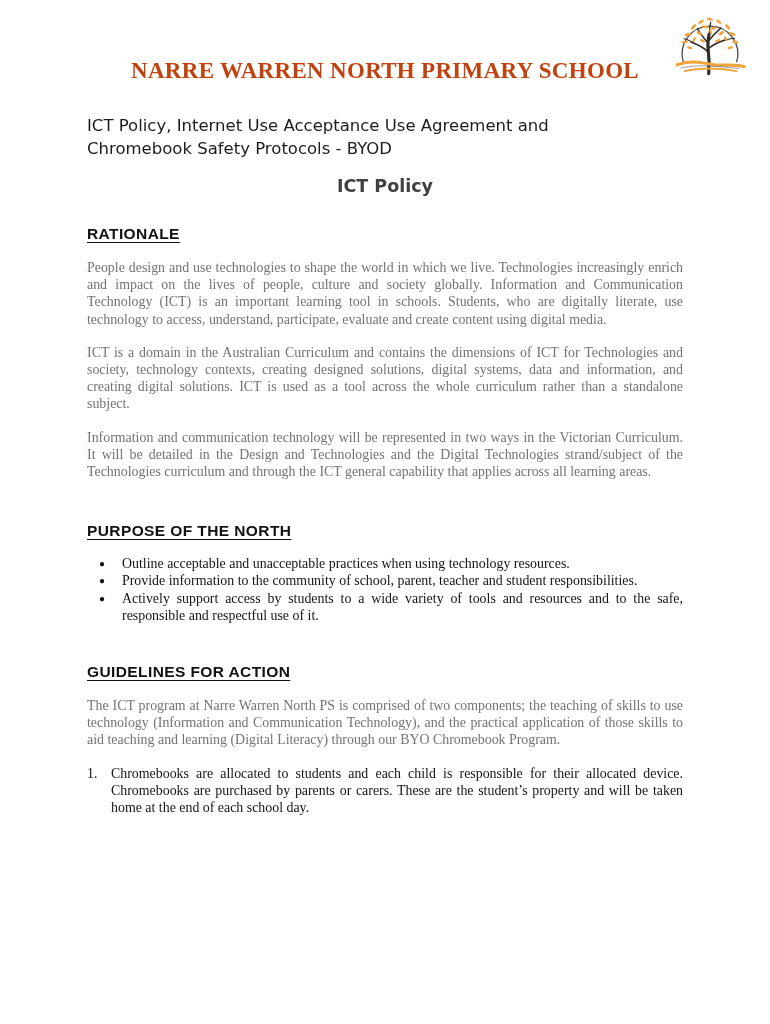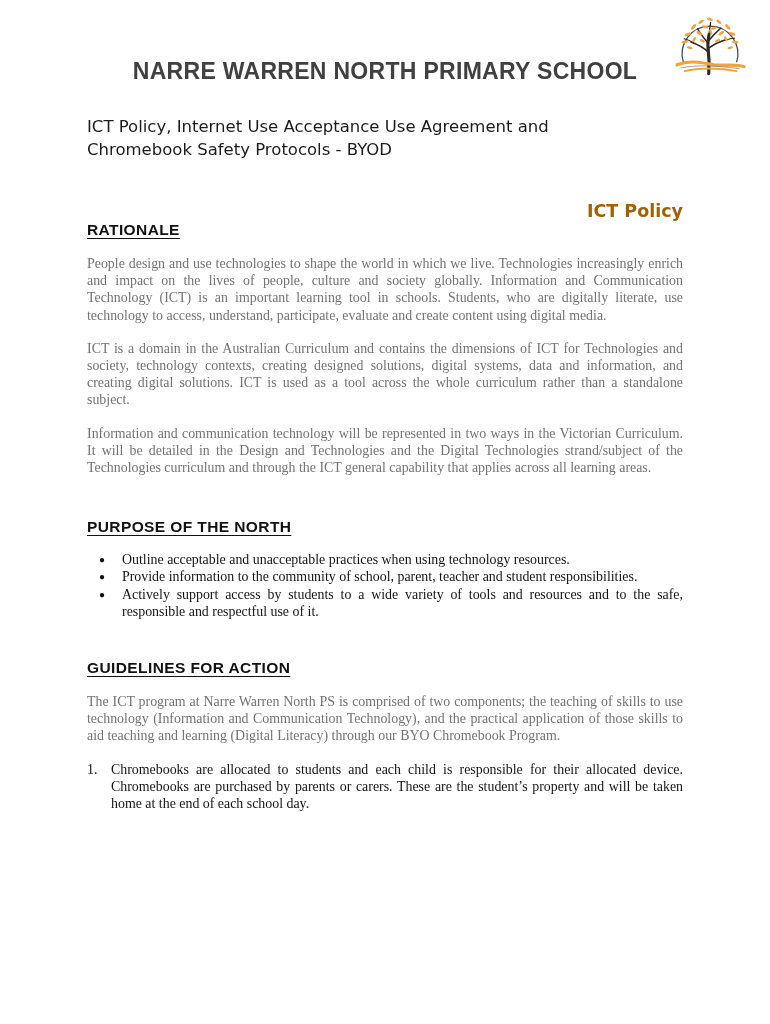--- a/index.html
+++ b/index.html
@@ -13,53 +13,53 @@
     overflow: hidden;
     font-family: "Liberation Serif", serif;
     color: #141414;
   }
   .content {
     width: 596px;
     margin: 0 auto;
     padding-top: 58px;
   }
   .school-title {
-    font-family: Liberation Sans, sans-serif;
+    font-family: Liberation Serif, serif;
     font-weight: bold;
     font-size: 23px;
     letter-spacing: 0.3px;
     text-align: center;
-    color: #404040;
+    color: #c2410c;
   }
   .doc-subtitle {
     margin-top: 30px;
     text-align: left;
     font-family: "DejaVu Sans", sans-serif;
     font-size: 16.5px;
     line-height: 23px;
     color: #1c1c1c;
   }
   .doc-title {
-    margin-top: 40px;
-    text-align: right;
+    margin-top: 16px;
+    text-align: center;
     font-family: "DejaVu Sans", sans-serif;
     font-weight: bold;
     font-size: 17.5px;
-    color: #a16207;
+    color: #404040;
   }
   .section-heading {
     font-family: "Liberation Sans", sans-serif;
     font-weight: bold;
     font-size: 15.5px;
     letter-spacing: 0.4px;
     text-decoration: underline;
     text-underline-offset: 3px;
     color: #111111;
   }
-  .h-rationale   { }
+  .h-rationale   { margin-top: 29px; }
   .h-purpose     { margin-top: 42px; }
   .h-guidelines  { margin-top: 39px; }
   .body-par {
     margin-top: 16px;
     font-size: 13.9px;
     line-height: 17.2px;
     text-align: justify;
     color: #737373;
   }
   .bullet-list { margin-top: 15px; }

